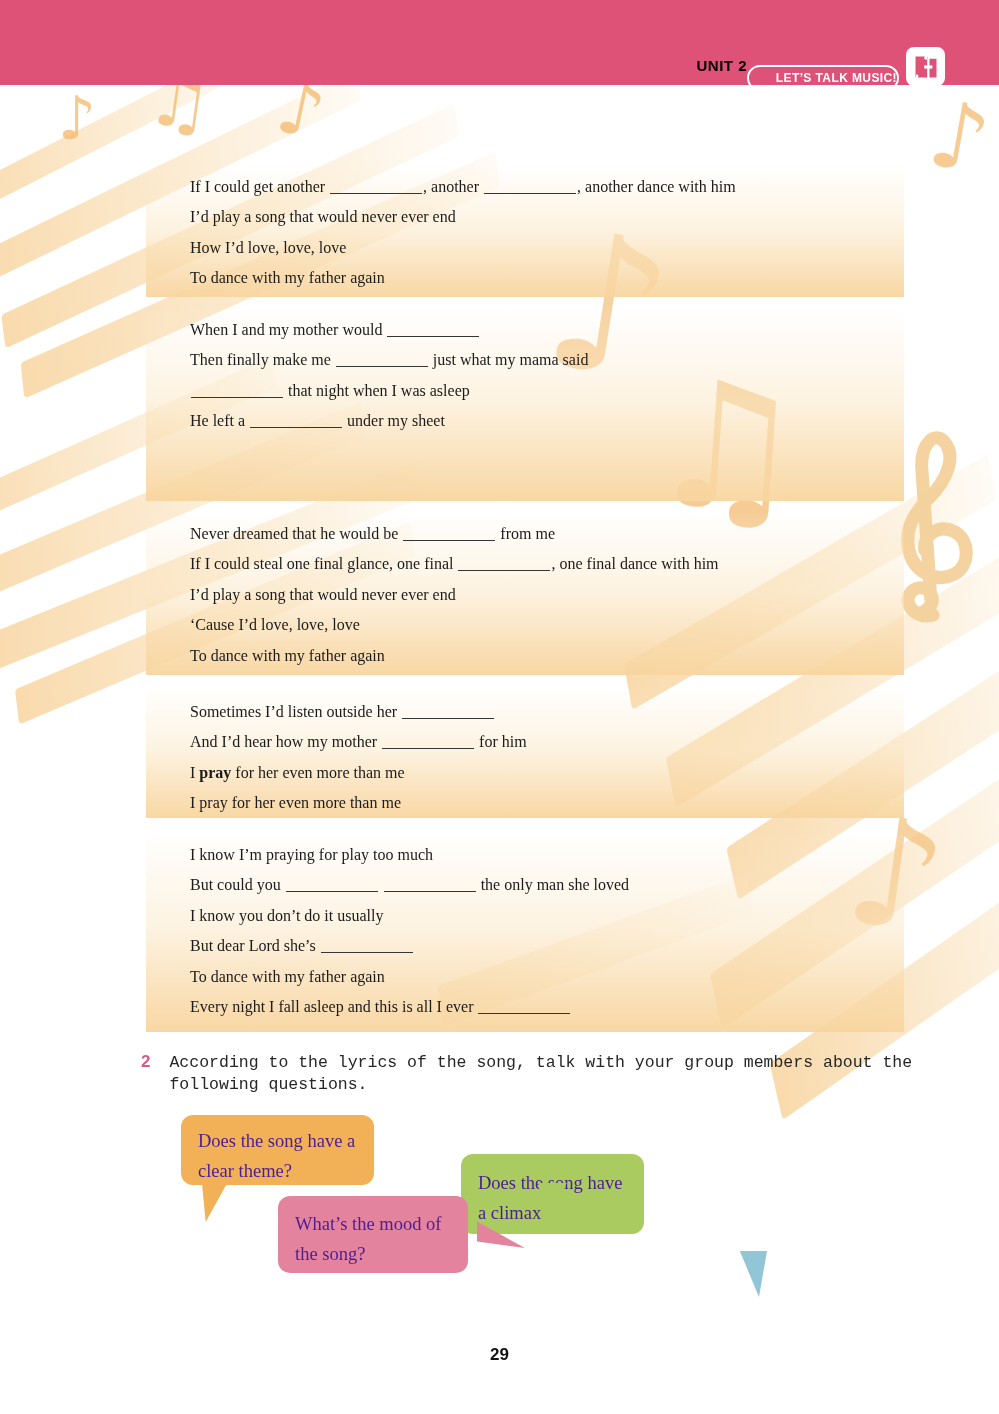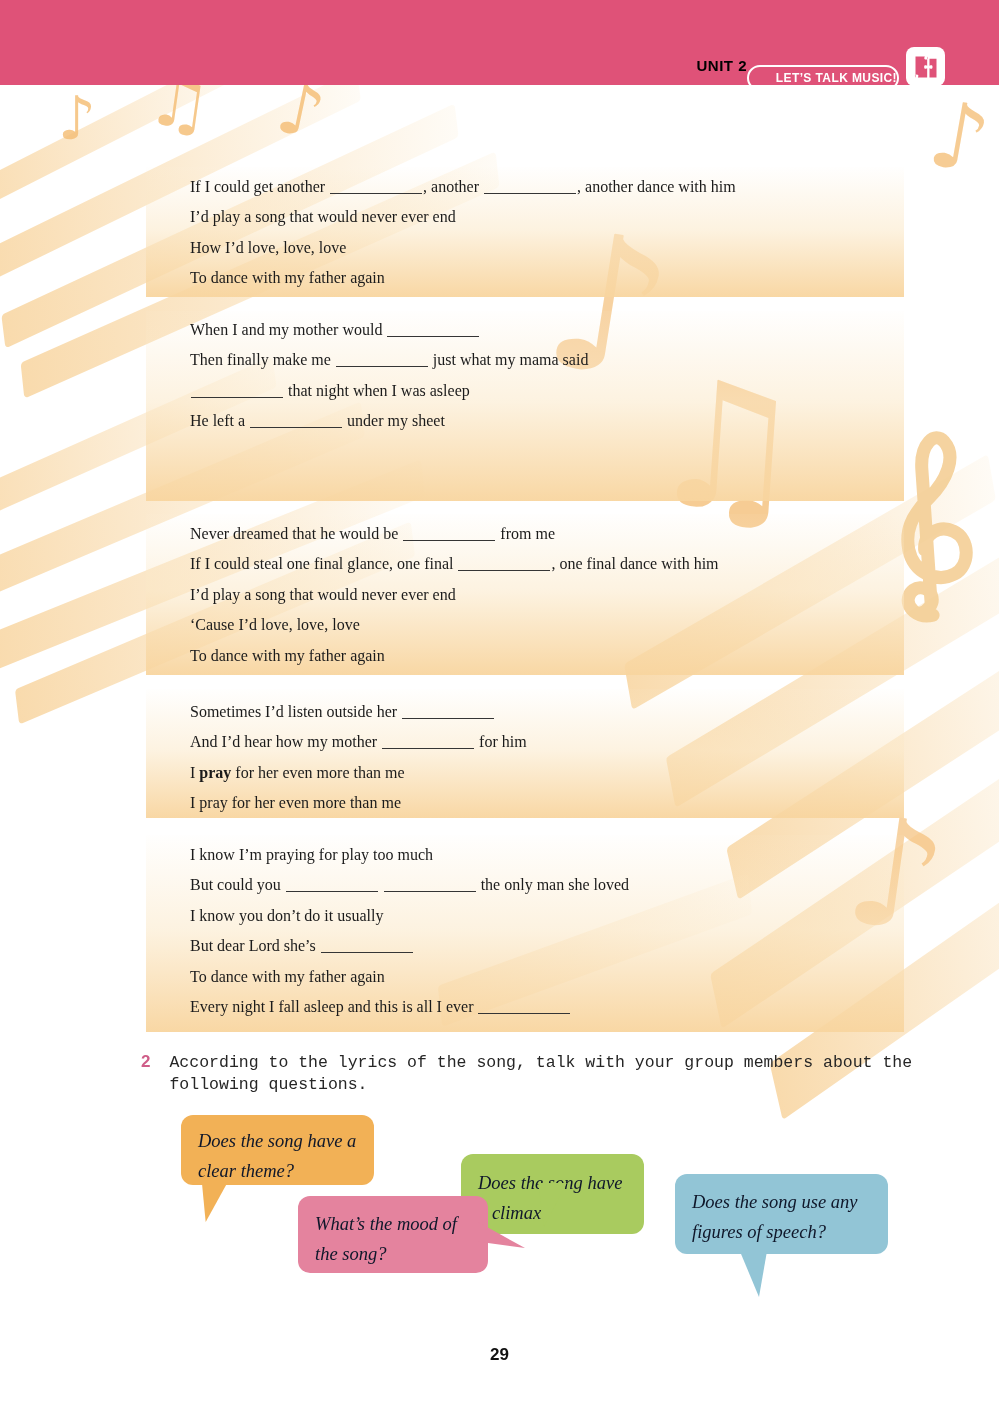--- a/index.html
+++ b/index.html
@@ -27,29 +27,29 @@
     z-index:1;}
   .lyric-line{font-size:16px;line-height:30.4px;white-space:nowrap;}
   .blank{display:inline-block;width:92px;height:13px;border-bottom:1.5px solid #353535;transform:translateY(2px);margin:0 1px;}
   
   .activity{position:absolute;left:141px;top:1052px;width:800px;display:flex;z-index:2;
     font-family:"Liberation Sans",sans-serif;}
   .activity-number{color:#cf5d88;font-weight:bold;font-size:17px;margin-right:19px;}
   .activity-text{color:#262626;font-size:16.5px;line-height:22px;font-family:Liberation Mono, monospace;}
   
   .bubble{position:absolute;z-index:2;border-radius:12px;box-sizing:border-box;
-    font-size:18.5px;line-height:30px;color:#0f172a;padding:11px 17px;font-style:italic;}
+    font-size:18.5px;line-height:30px;color:#4c1d95;padding:11px 17px;}
   .tail{position:absolute;z-index:2;}
   .bubble-theme{left:181px;top:1115px;width:193px;height:70px;background:#f2b156;}
   .tail-theme{left:198px;top:1182px;width:48px;height:40px;background:#f2b156;
     clip-path:polygon(8% 0, 62% 0, 16% 100%);}
   .bubble-climax{left:461px;top:1106px;width:183px;height:80px;background:#a9cb5f;padding-top:14px;margin-top:48px;}
   .tail-climax{left:530px;top:1183px;width:46px;height:44px;background:#a9cb5f;
     clip-path:polygon(18% 0, 80% 0, 30% 100%);}
-  .bubble-mood{left:298px;top:1196px;width:190px;height:77px;background:#e4839e;padding-top:13px;}
+  .bubble-mood{left:278px;top:1196px;width:190px;height:77px;background:#e4839e;padding-top:13px;}
   .tail-mood{left:477px;top:1218px;width:48px;height:30px;background:#e4839e;
     clip-path:polygon(0 12%, 0 78%, 100% 100%);}
   .bubble-figures{left:675px;top:1174px;width:213px;height:80px;background:#92c5d6;padding-top:13px;}
   .tail-figures{left:735px;top:1251px;width:40px;height:46px;background:#92c5d6;
     clip-path:polygon(12% 0, 80% 0, 60% 100%);}
   
   .page-number{position:absolute;left:0;top:1345px;width:999px;text-align:center;
     font-family:"Liberation Sans",sans-serif;font-weight:bold;font-size:17px;color:#111;z-index:2;}
 </style>
 </head>
@@ -150,20 +150,17 @@
   <div class="bubble bubble-climax">
     <span>Does the song have a climax?</span>
   </div>
   <div class="tail tail-climax"></div>
 
   <div class="bubble bubble-mood">
     <span>What’s the mood of the song?</span>
   </div>
   <div class="tail tail-mood"></div>
 
-  <div class="bubble bubble-figures">
-    <span>Does the song use any figures of speech?</span>
-  </div>
   <div class="tail tail-figures"></div>
 
   <div class="page-number">29</div>
 
 </div>
 
 </body></html>

